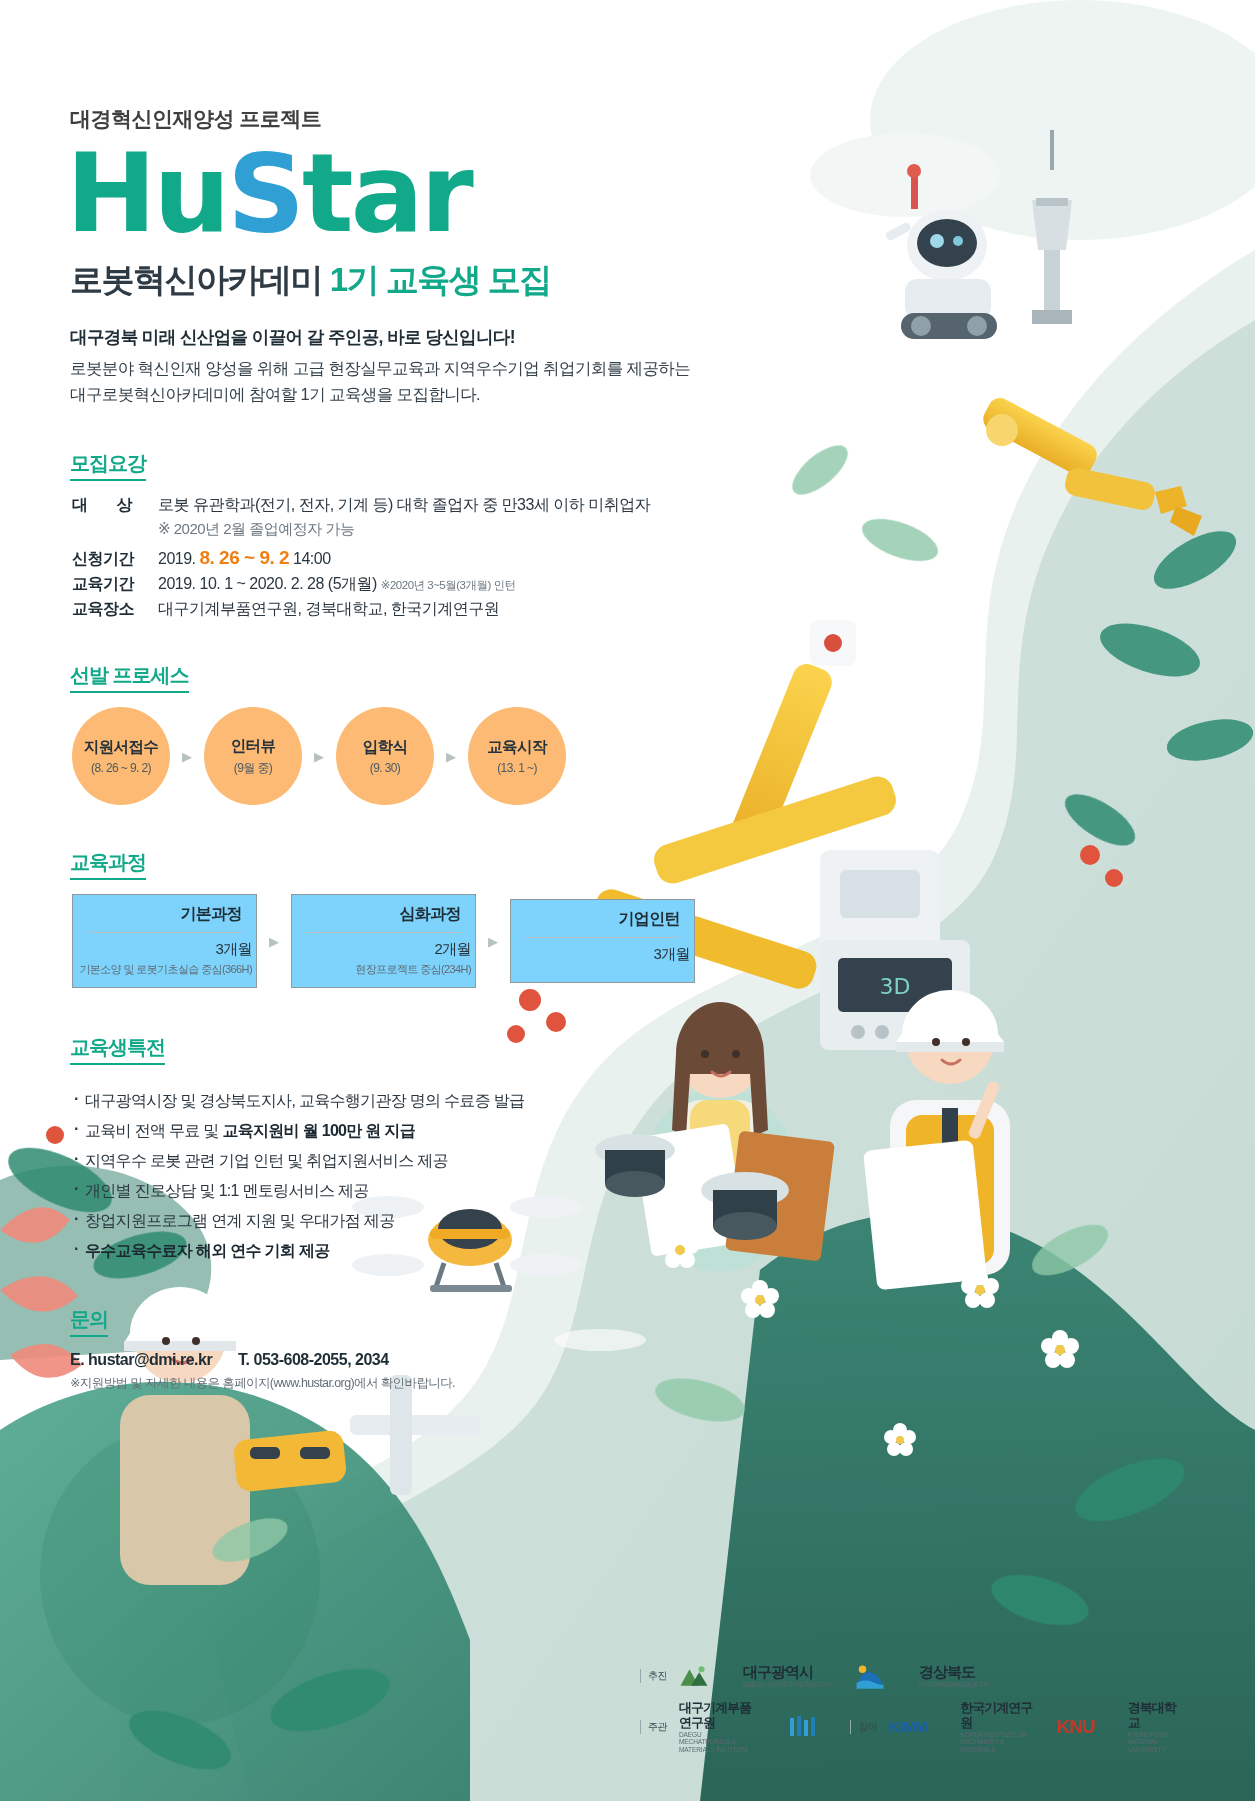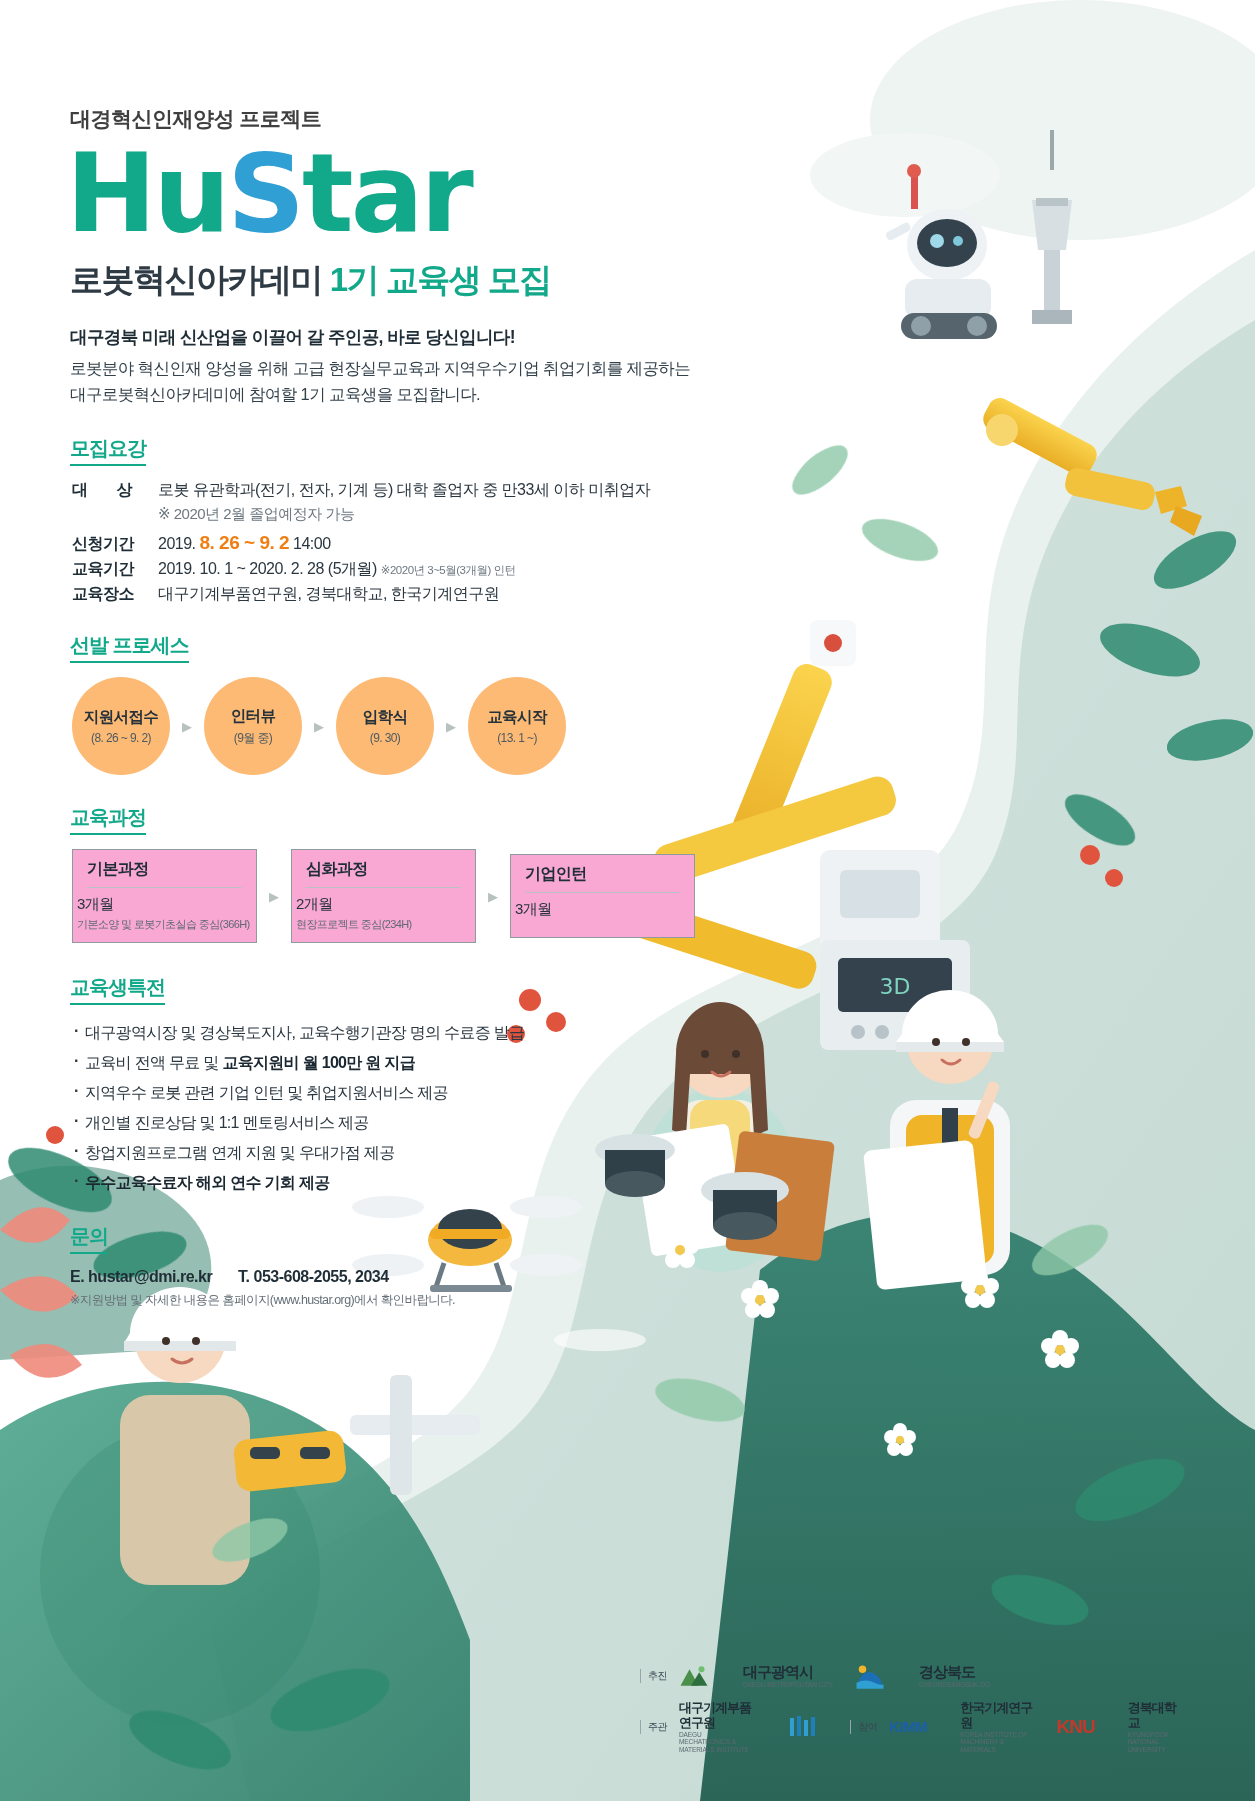--- a/index.html
+++ b/index.html
@@ -33,21 +33,21 @@
 
   .subtitle{font-size:33px;font-weight:bold;letter-spacing:-1.5px;margin-bottom:22px;}
   .subtitle .dark{color:#2f3b44;}
   .subtitle .teal{color:#12a88a;}
 
   .lead{font-size:17.5px;font-weight:bold;color:#1f2d36;letter-spacing:-0.6px;margin-bottom:6px;}
   .para{font-size:16.5px;color:#33414b;line-height:1.62;letter-spacing:-0.6px;margin-bottom:26px;}
 
   h2.sec{
     display:inline-block;font-size:20px;font-weight:bold;color:#12a88a;letter-spacing:-1px;
-    border-bottom:2px solid #12a88a;padding-bottom:2px;margin:1px 0 14px 0;
+    border-bottom:2px solid #12a88a;padding-bottom:2px;margin:16px 0 14px 0;
   }
 
   
   .rows{margin:0 0 26px 2px;}
   .row{display:flex;align-items:baseline;margin-bottom:4px;font-size:16px;letter-spacing:-0.5px;color:#2b3740;}
   .row .lbl{width:86px;flex:none;font-weight:bold;color:#1f2d36;}
   .row .lbl.spread{letter-spacing:12px;}
   .row .val{flex:1;}
   .note{font-size:15px;color:#6d7880;margin:2px 0 8px 86px;letter-spacing:-0.5px;}
   .hl{color:#f07f13;font-weight:bold;font-size:19px;}
@@ -60,30 +60,30 @@
     display:flex;flex-direction:column;align-items:center;justify-content:center;
     text-align:center;letter-spacing:-0.6px;
   }
   .circle .t{font-size:15.5px;font-weight:bold;color:#25323b;margin-bottom:3px;}
   .circle .d{font-size:12px;color:#4d5a62;}
   .arrow{width:34px;text-align:center;color:#b7c2c0;font-size:13px;}
 
   
   .courses{display:flex;align-items:center;margin:0 0 30px 2px;}
   .cbox{
-    width:175px;border:1px solid #8f9a9e;background:#f9a8d4;text-align:left;
+    width:175px;border:1px solid #8f9a9e;background:#7dd3fc;text-align:right;
     padding:9px 4px 10px;letter-spacing:-0.6px;
   }
   .cbox .ct{font-size:16px;font-weight:bold;color:#1f2d36;border-bottom:1px solid #b9c1c4;padding-bottom:7px;margin:0 10px 7px;}
   .cbox .cm{font-size:15px;color:#26333c;}
   .cbox .cs{font-size:11px;color:#5f6a72;margin-top:3px;}
   .cbox.plain{padding:9px 4px 18px;}
 
   
-  ul.bens{list-style:none;margin:4px 0 28px 2px;padding:0;}
+  ul.bens{list-style:none;margin:12px 0 28px 2px;padding:0;}
   ul.bens li{font-size:16px;color:#2b3740;letter-spacing:-0.7px;margin-bottom:9px;padding-left:13px;position:relative;}
   ul.bens li:before{content:"·";position:absolute;left:2px;top:-1px;font-weight:bold;color:#2b3740;}
   ul.bens li b{font-weight:bold;color:#1b2831;}
   ul.bens li.bold{font-weight:bold;color:#1b2831;}
 
   
   .contact-line{font-size:16px;font-weight:bold;color:#1f2d36;letter-spacing:-0.5px;margin-bottom:6px;}
   .contact-line .gap{display:inline-block;width:18px;}
   .contact-note{font-size:12.5px;color:#646f77;letter-spacing:-0.6px;}
 

